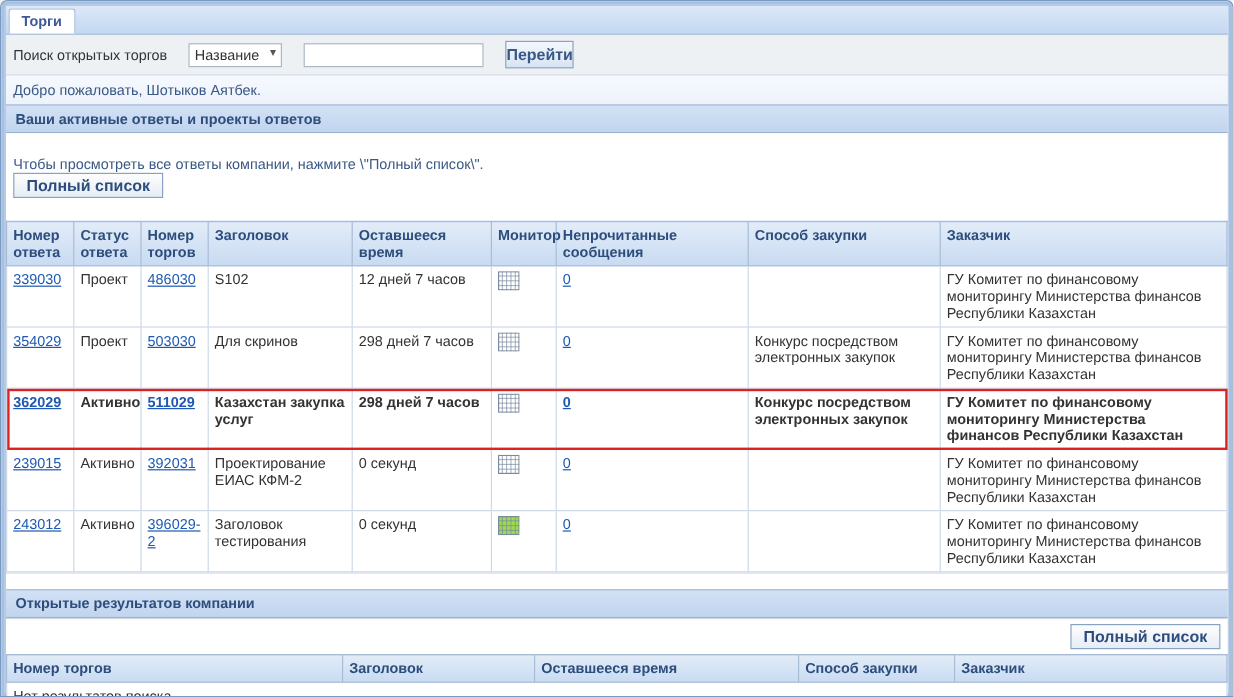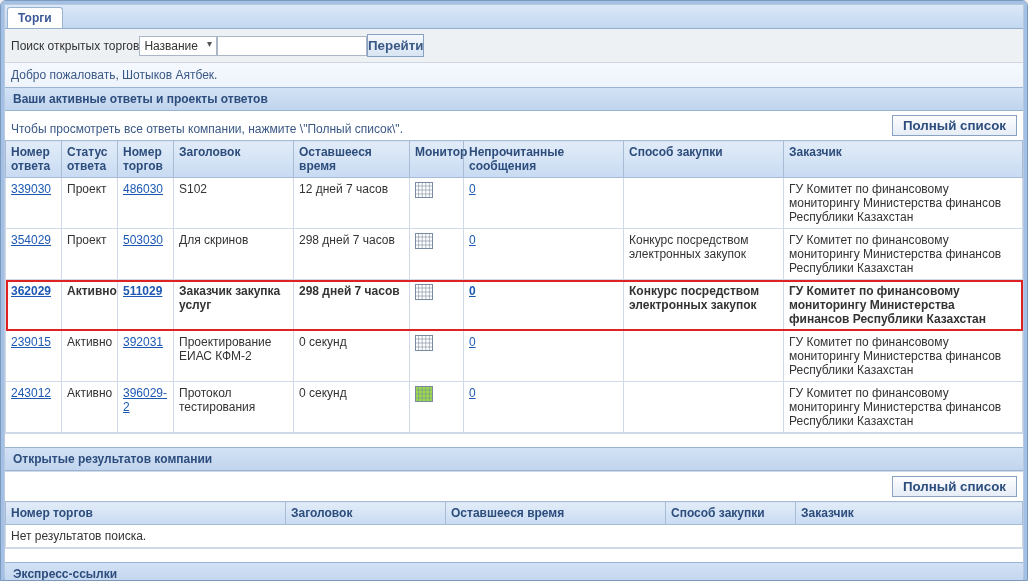--- a/index.html
+++ b/index.html
@@ -40,21 +40,21 @@
     border: 1px solid #9bb3d2;
     border-bottom: none;
     background: #fff;
     color: #3b5998;
     border-radius: 3px 3px 0 0;
     margin-bottom: -1px;
   }
   .searchbar {
     display: flex;
     align-items: center;
-    gap: 0;
+    gap: 18px;
     padding: 5px 6px;
     background: #eef1f4;
     border-bottom: 1px solid #cdd6e2;
   }
   .searchbar label { color: #333; }
   .select {
     border: 1px solid #aab6c6;
     background: #fff;
     padding: 2px 18px 2px 4px;
     position: relative;
@@ -91,23 +91,24 @@
     background: linear-gradient(#d2e1f5, #c1d5ee);
     border-top: 1px solid #9bb3d2;
     border-bottom: 1px solid #9bb3d2;
     padding: 4px 8px;
     font-weight: bold;
     color: #2d4d7d;
   }
   .hint-row {
     display: flex;
     justify-content: space-between;
-    align-items: flex-end;
-    padding: 4px 6px;
-    background: #fff;
+    align-items: flex-start;
+    padding: 19px 6px;
+    background: #fff;
+    flex-direction: column;
   }
   .hint-row .hint { color: #3a5885; }
   .btn2 {
     border: 1px solid #8aa2c2;
     background: linear-gradient(#fdfdfd, #e6edf7);
     padding: 2px 10px;
     font-weight: bold;
     color: #2d4d7d;
     cursor: pointer;
   }
@@ -250,21 +251,21 @@
                   <line x1="0" y1="12" x2="18" y2="12" stroke="#7a8aa0" stroke-width="0.6"></line>
                 </svg></span></td>
             <td><a class="link">0</a></td>
             <td>Конкурс посредством электронных закупок</td>
             <td>ГУ Комитет по финансовому мониторингу Министерства финансов Республики Казахстан</td>
           </tr>
           <tr class="row-highlight">
             <td><a class="link">362029</a></td>
             <td>Активно</td>
             <td><a class="link">511029</a></td>
-            <td>Заказчик закупка услуг</td>
+            <td>Казахстан закупка услуг</td>
             <td>298 дней 7 часов</td>
             <td><span class="grid-icon"><svg width="18" height="16" viewBox="0 0 18 16">
                   <rect x="0.5" y="0.5" width="17" height="15" fill="#fff" stroke="#7a8aa0"></rect>
                   <line x1="3.6" y1="0" x2="3.6" y2="16" stroke="#7a8aa0" stroke-width="0.6"></line>
                   <line x1="7.2" y1="0" x2="7.2" y2="16" stroke="#7a8aa0" stroke-width="0.6"></line>
                   <line x1="10.8" y1="0" x2="10.8" y2="16" stroke="#7a8aa0" stroke-width="0.6"></line>
                   <line x1="14.4" y1="0" x2="14.4" y2="16" stroke="#7a8aa0" stroke-width="0.6"></line>
                   <line x1="0" y1="4" x2="18" y2="4" stroke="#7a8aa0" stroke-width="0.6"></line>
                   <line x1="0" y1="8" x2="18" y2="8" stroke="#7a8aa0" stroke-width="0.6"></line>
                   <line x1="0" y1="12" x2="18" y2="12" stroke="#7a8aa0" stroke-width="0.6"></line>
@@ -290,21 +291,21 @@
                   <line x1="0" y1="12" x2="18" y2="12" stroke="#7a8aa0" stroke-width="0.6"></line>
                 </svg></span></td>
             <td><a class="link">0</a></td>
             <td></td>
             <td>ГУ Комитет по финансовому мониторингу Министерства финансов Республики Казахстан</td>
           </tr>
           <tr>
             <td><a class="link">243012</a></td>
             <td>Активно</td>
             <td><a class="link">396029-2</a></td>
-            <td>Протокол тестирования</td>
+            <td>Заголовок тестирования</td>
             <td>0 секунд</td>
             <td><span class="grid-icon"><svg width="18" height="16" viewBox="0 0 18 16">
                   <rect x="0.5" y="0.5" width="17" height="15" fill="#9cdc4a" stroke="#7a8aa0"></rect>
                   <line x1="3.6" y1="0" x2="3.6" y2="16" stroke="#7a8aa0" stroke-width="0.6"></line>
                   <line x1="7.2" y1="0" x2="7.2" y2="16" stroke="#7a8aa0" stroke-width="0.6"></line>
                   <line x1="10.8" y1="0" x2="10.8" y2="16" stroke="#7a8aa0" stroke-width="0.6"></line>
                   <line x1="14.4" y1="0" x2="14.4" y2="16" stroke="#7a8aa0" stroke-width="0.6"></line>
                   <line x1="0" y1="4" x2="18" y2="4" stroke="#7a8aa0" stroke-width="0.6"></line>
                   <line x1="0" y1="8" x2="18" y2="8" stroke="#7a8aa0" stroke-width="0.6"></line>
                   <line x1="0" y1="12" x2="18" y2="12" stroke="#7a8aa0" stroke-width="0.6"></line>

